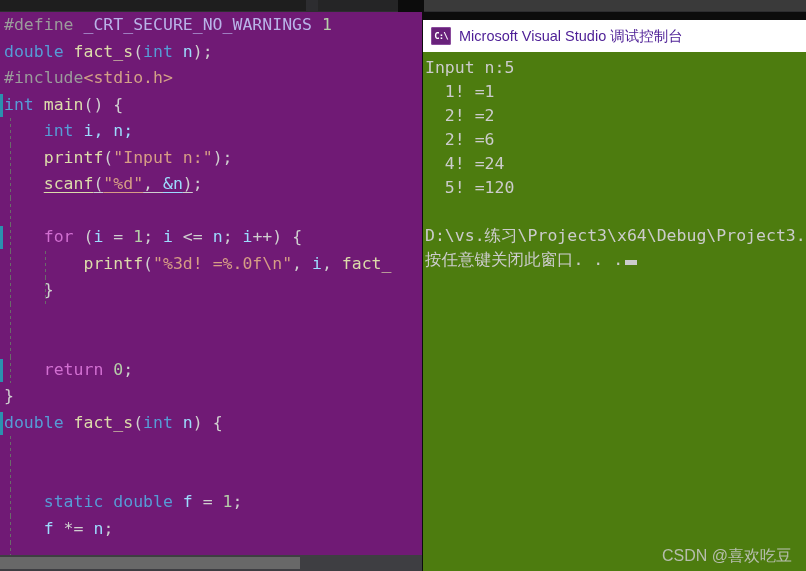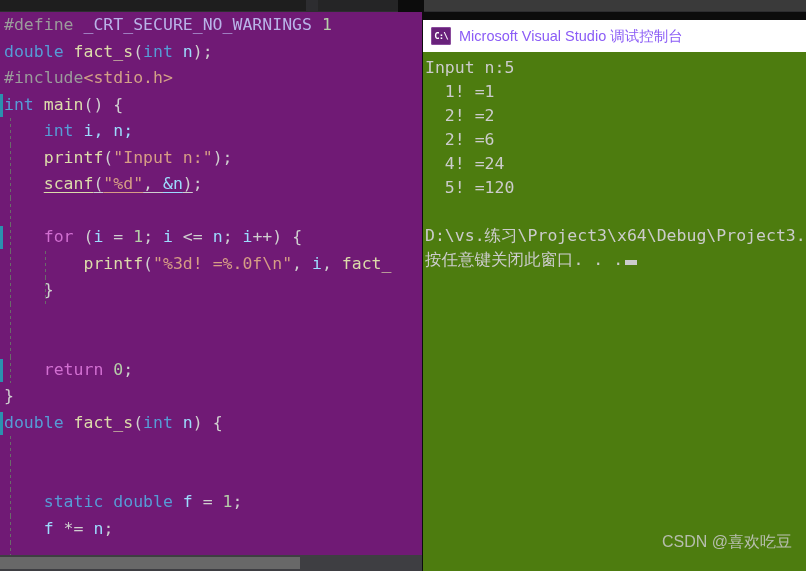--- a/index.html
+++ b/index.html
@@ -71,38 +71,38 @@
     position:absolute;left:0;top:0;width:383px;height:32px;background:#ffffff;
     display:flex;align-items:center;gap:8px;padding-left:8px;box-sizing:border-box;
   }
   .con-icon{
     width:20px;height:18px;background:#68217a;border-radius:2px;
     display:flex;align-items:center;justify-content:center;flex:0 0 auto;
     box-shadow:inset 0 0 0 1px #8a4a9c;
   }
   .con-icon span{color:#ffffff;font-size:9px;font-family:"DejaVu Sans Mono",monospace;font-weight:bold;letter-spacing:-1px;}
   .con-title-text{
-    color:#8b5cf6;font-size:14.5px;font-family:"Liberation Sans","DejaVu Sans",sans-serif;
+    color:#4c1d95;font-size:14.5px;font-family:"Liberation Sans","DejaVu Sans",sans-serif;
     white-space:nowrap;
   }
   .con-body{
     position:absolute;left:0;top:32px;width:383px;height:519px;background:#4d7c0f;
     padding:4px 0 0 2px;box-sizing:border-box;overflow:hidden;
   }
   .con-line{
     height:24px;line-height:24px;white-space:pre;overflow:hidden;
     font-family:"DejaVu Sans Mono","Liberation Mono",monospace;
     font-size:16.5px;color:#cccccc;
   }
   .con-cursor{display:inline-block;width:12px;height:5px;background:#cccccc;
      vertical-align:baseline;margin-left:2px;}
 
   
   .watermark{
-    position:absolute;right:14px;bottom:18px;color:#c9c9c9;font-size:16px;
+    position:absolute;right:14px;bottom:4px;color:#c9c9c9;font-size:16px;
     font-family:"Liberation Sans","DejaVu Sans",sans-serif;opacity:.85;white-space:nowrap;
   }
 </style>
 </head>
 <body>
 
 <div id="screen">
 
   <div class="top-strip">
     <div class="seg-a"></div>

